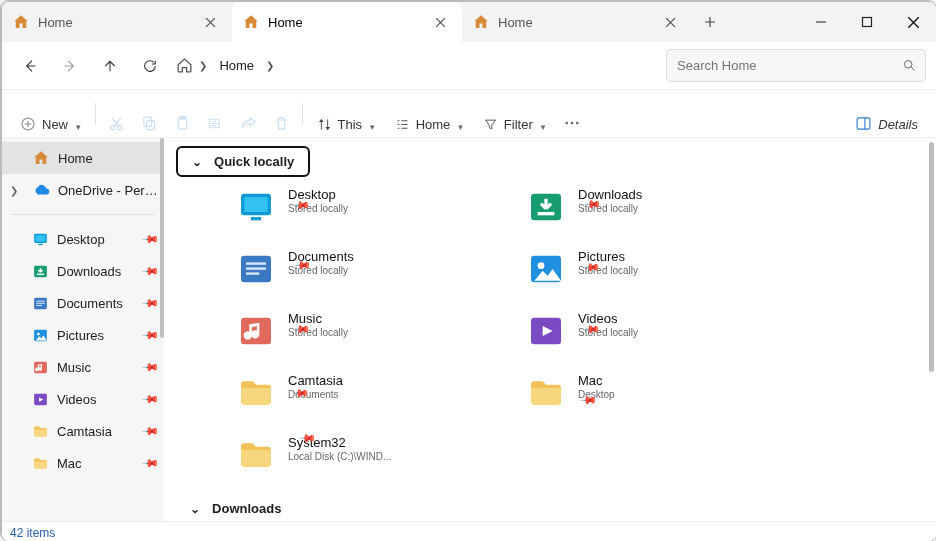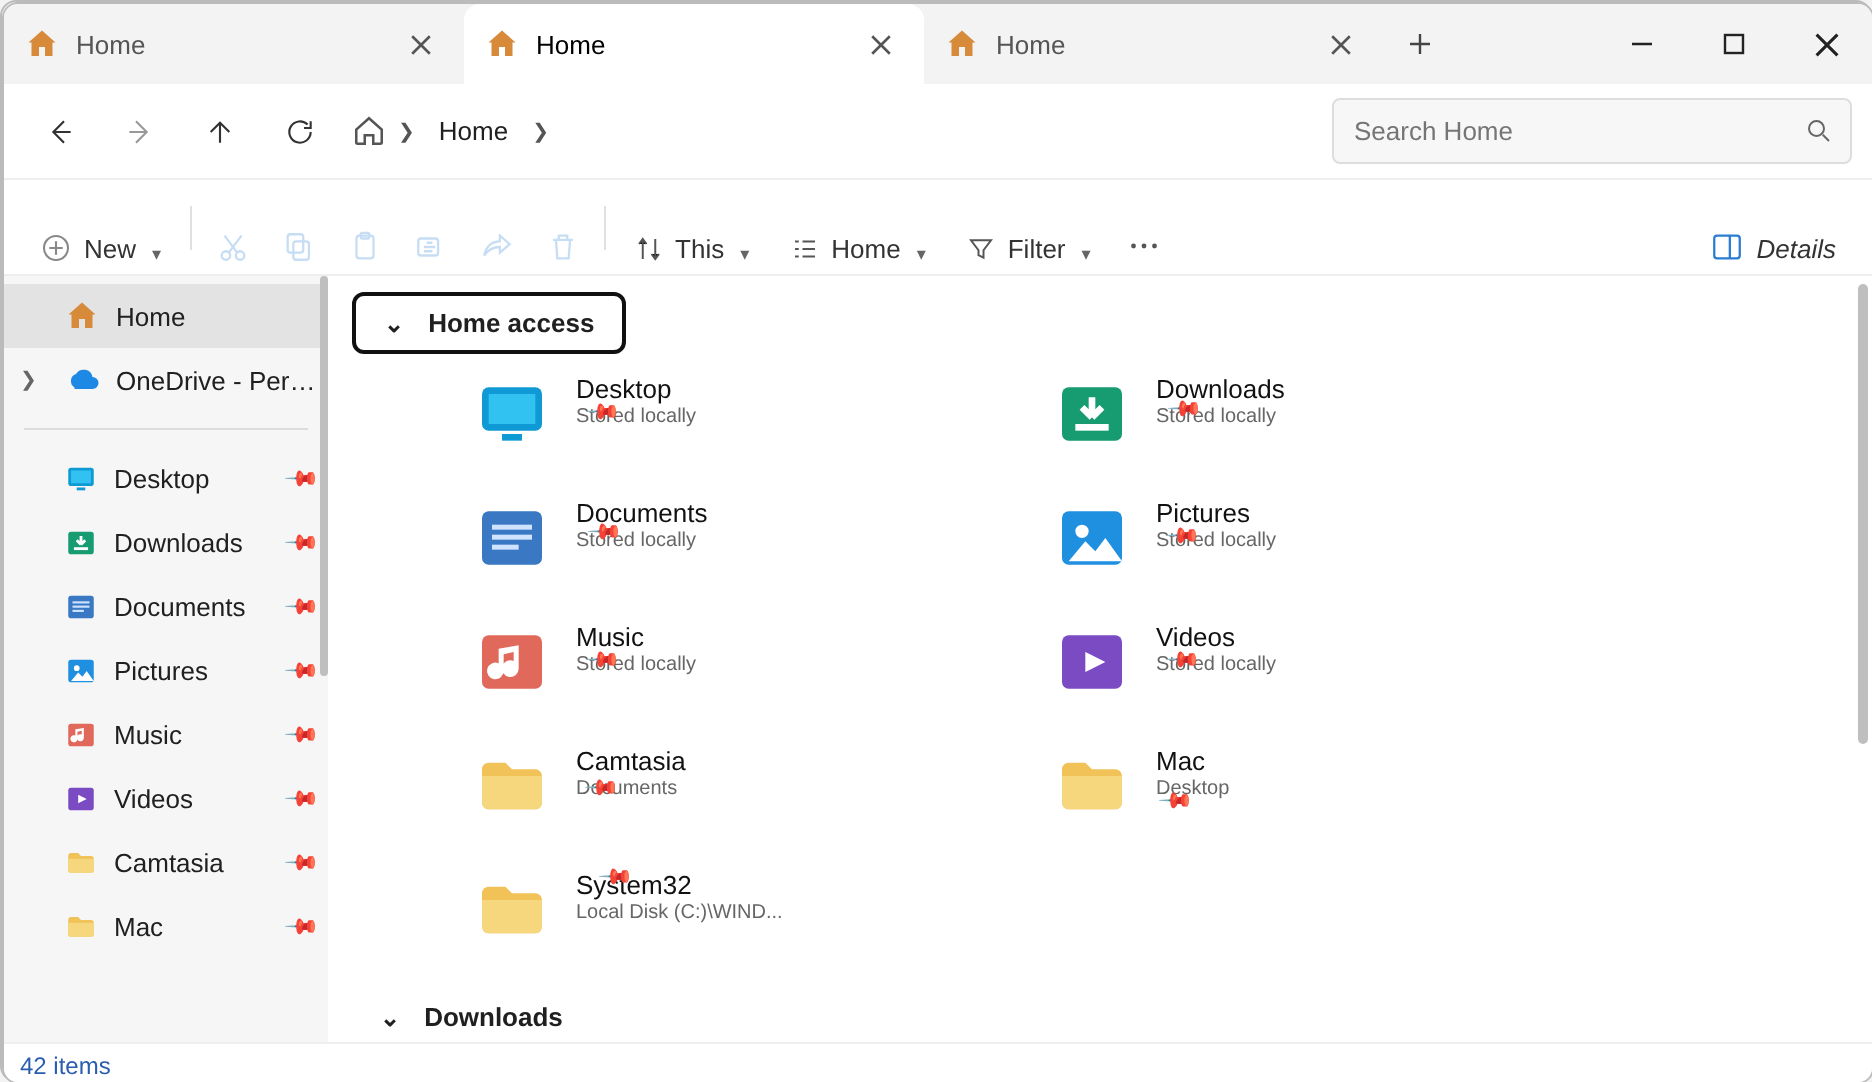--- a/index.html
+++ b/index.html
@@ -470,21 +470,21 @@
           </span>
           <span style="overflow:hidden;text-overflow:ellipsis;white-space:nowrap">Mac</span>
           <span class="pin">📌</span>
         </div>
       </div>
   </div>
 
   <div class="main">
     <div class="grouphdr">
       <span class="chev2">⌄</span>
-      <span>Home access</span>
+      <span>Quick locally</span>
     </div>
     <div class="grid" id="qa-grid">
         <div class="item">
           <span class="ico">
             <svg width="40" height="40" viewBox="0 0 24 24">
               <rect x="3" y="4" width="18" height="13" rx="2" fill="#0f9ad6"></rect>
               <rect x="5" y="6" width="14" height="9" fill="#32c2f2"></rect>
               <rect x="9" y="18" width="6" height="2" fill="#0f9ad6"></rect>
             </svg>
           </span>

